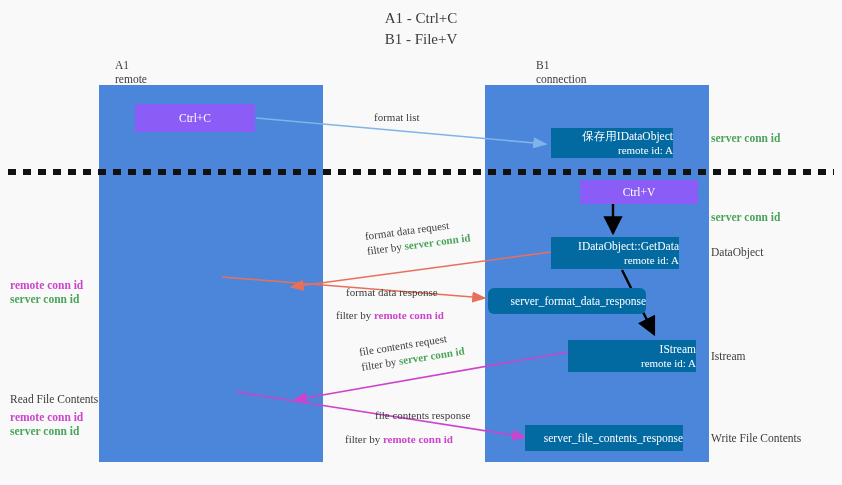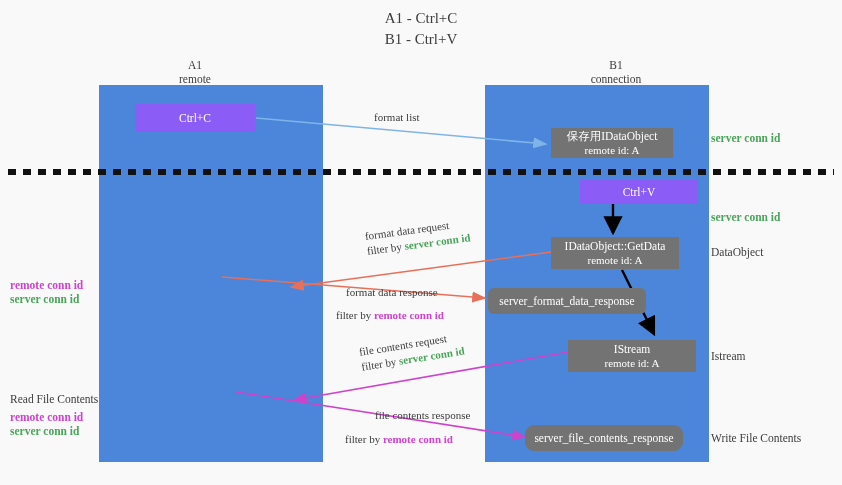--- a/index.html
+++ b/index.html
@@ -12,35 +12,35 @@
   #stage{position:absolute;left:0;top:0;width:802px;height:485px;font-family:Liberation Serif, serif;}
 
   
   .title{
     position:absolute;left:0;top:8px;width:842px;
     text-align:center;color:#3c3c3c;font-size:15px;line-height:21px;
   }
 
   
   .colhead{
-    position:absolute;text-align:center;color:#3c3c3c;
+    position:absolute;color:#3c3c3c;
     font-size:11.5px;line-height:14px;width:160px;
   }
 
   
   .lane{position:absolute;background:#4b86db;}
 
   
   .node{
     position:absolute;box-sizing:border-box;
     display:flex;flex-direction:column;align-items:center;justify-content:center;
     color:#ffffff;font-size:11.5px;line-height:14px;text-align:center;
   }
   .node.green{background:#8b5cf6;}
-  .node.orange{background:#737373;}
+  .node.orange{background:#0369a1;align-items:flex-end;}
   .node .l2{font-size:11px;}
 
   
   .ann{position:absolute;font-size:11.5px;line-height:15px;white-space:nowrap;}
   .ann.green{color:#4aa45a;font-weight:bold;}
   .ann.magenta{color:#cc44cc;font-weight:bold;}
   .ann.dark{color:#3c3c3c;}
 
   
   .elabel{
@@ -52,21 +52,21 @@
 
   svg.layer{position:absolute;left:0;top:0;width:842px;height:485px;overflow:visible;}
 </style>
 </head>
 <body>
 
 <div id="stage">
 
   <div class="title">
     <div>A1 - Ctrl+C</div>
-    <div>B1 - Ctrl+V</div>
+    <div>B1 - File+V</div>
   </div>
 
   <div class="colhead" style="left:115px;top:58px;">
     <div>A1</div>
     <div>remote</div>
   </div>
   <div class="colhead" style="left:536px;top:58px;">
     <div>B1</div>
     <div>connection</div>
   </div>
@@ -129,21 +129,21 @@
 
   <div class="node orange" style="left:488px;top:288px;width:158px;height:26px;border-radius:6px;">
     <div>server_format_data_response</div>
   </div>
 
   <div class="node orange" style="left:568px;top:340px;width:128px;height:32px;">
     <div>IStream</div>
     <div class="l2">remote id: A</div>
   </div>
 
-  <div class="node orange" style="left:525px;top:425px;width:158px;height:26px;border-radius:9px;">
+  <div class="node orange" style="left:525px;top:425px;width:158px;height:26px;">
     <div>server_file_contents_response</div>
   </div>
 
   <div class="elabel" style="left:374px;top:110px;">format list</div>
 
   <div class="elabel" style="left:364px;top:229px;transform:rotate(-7.5deg);transform-origin:left top;">
     <div>format data request</div>
     <div>
       <span>filter by </span><span class="g">server conn id</span>
     </div>

